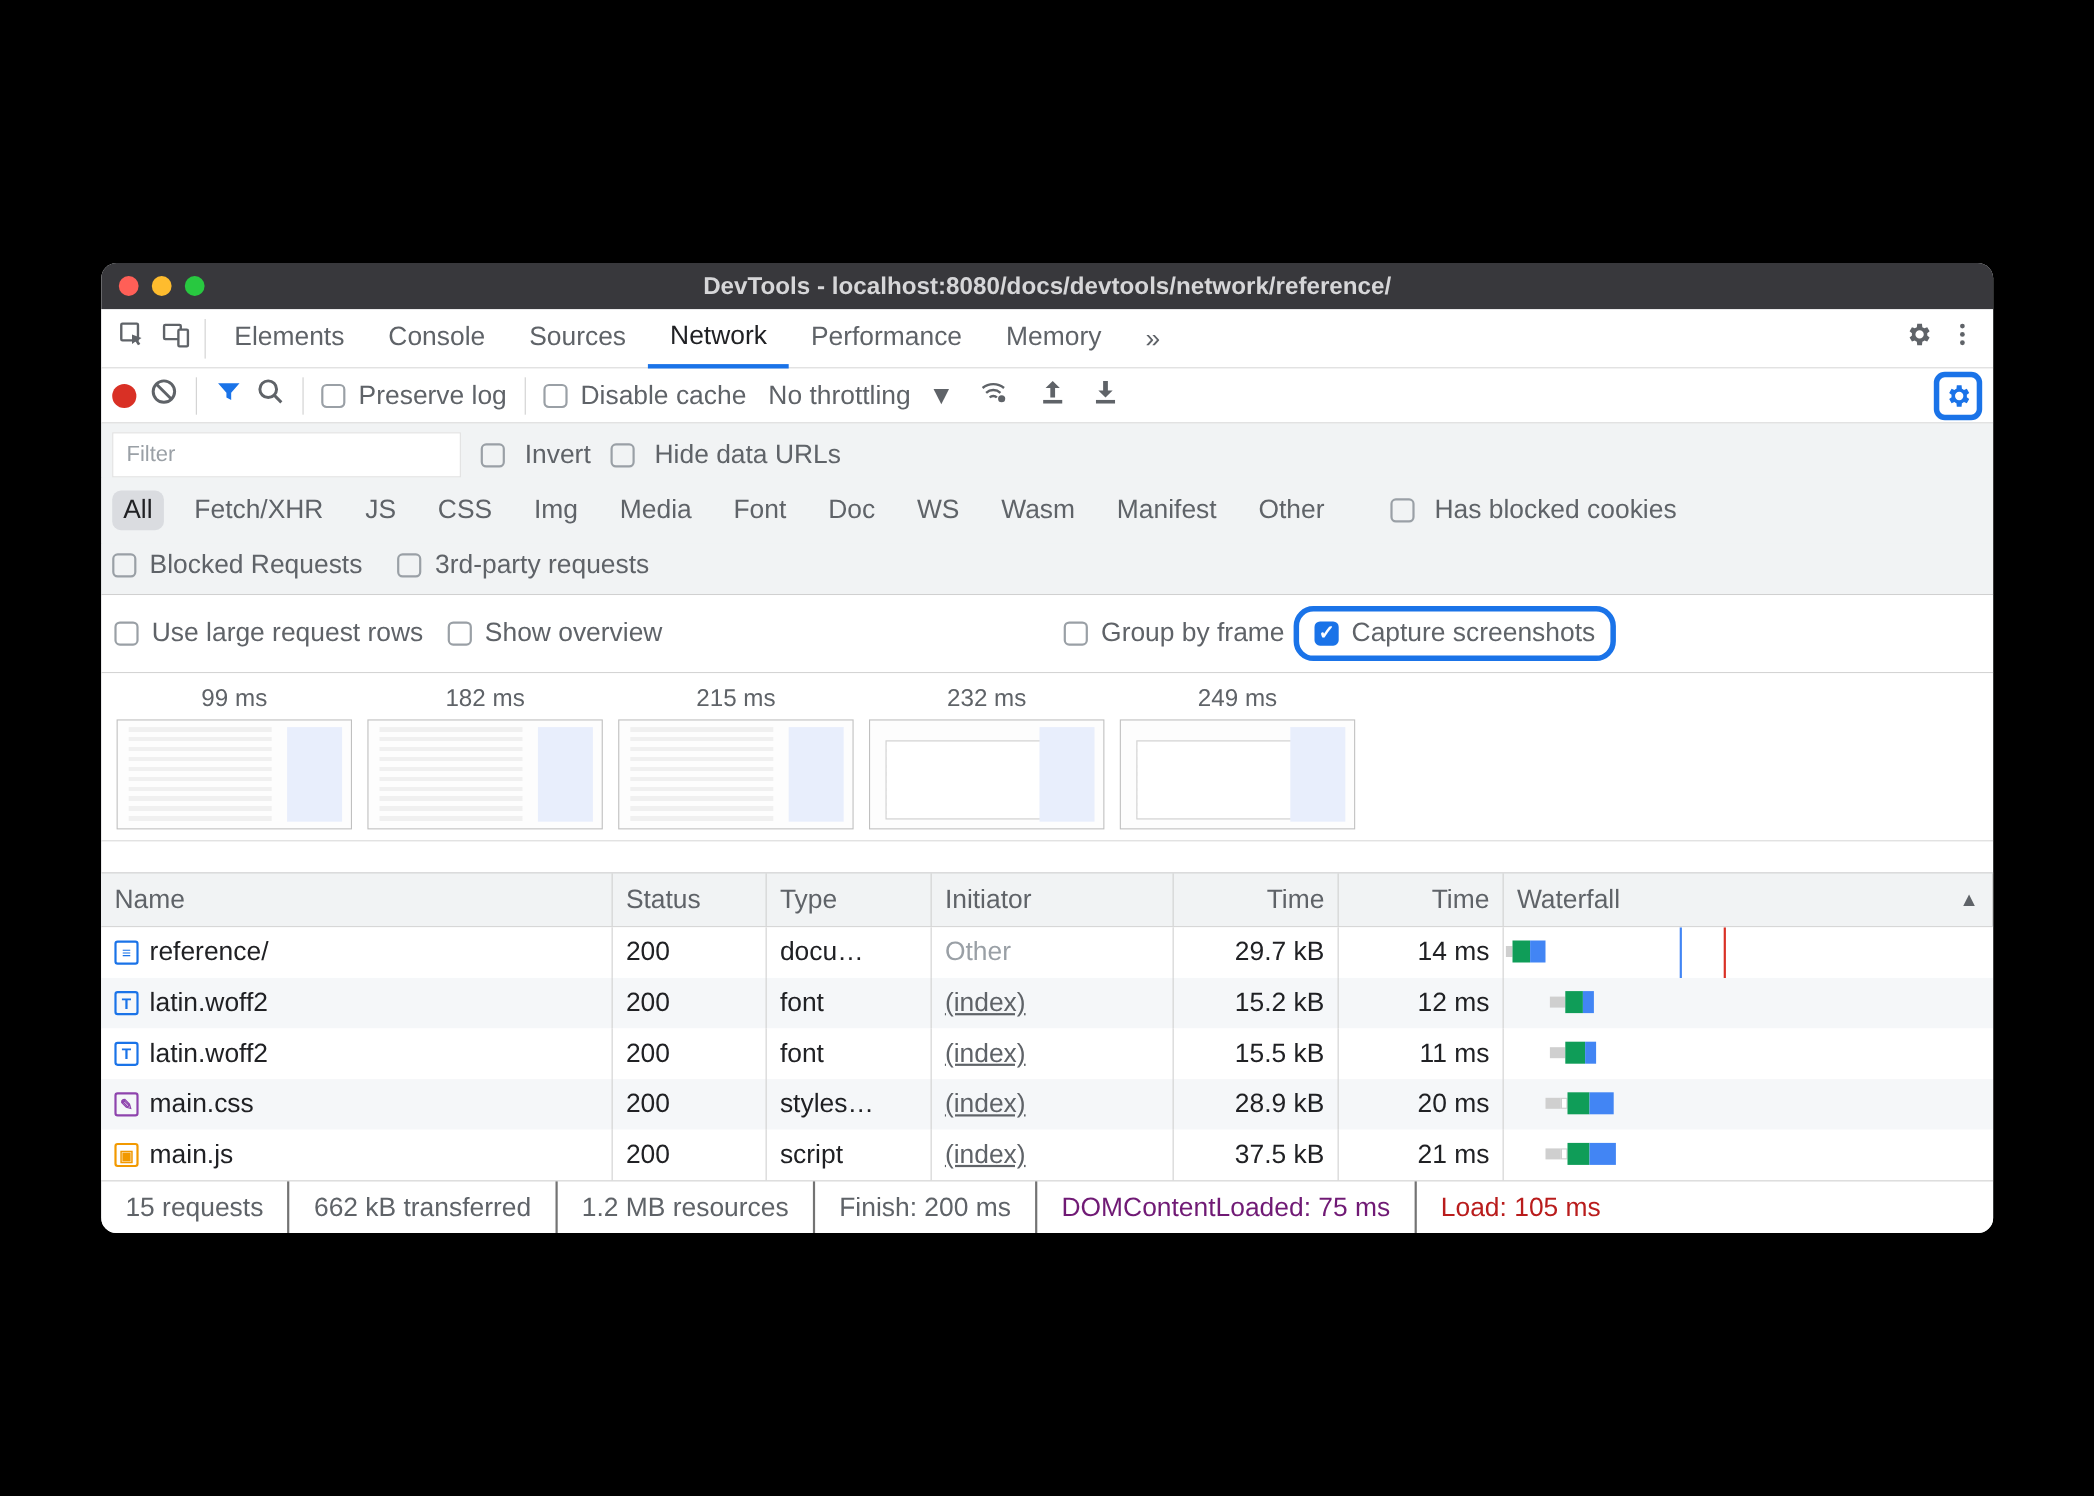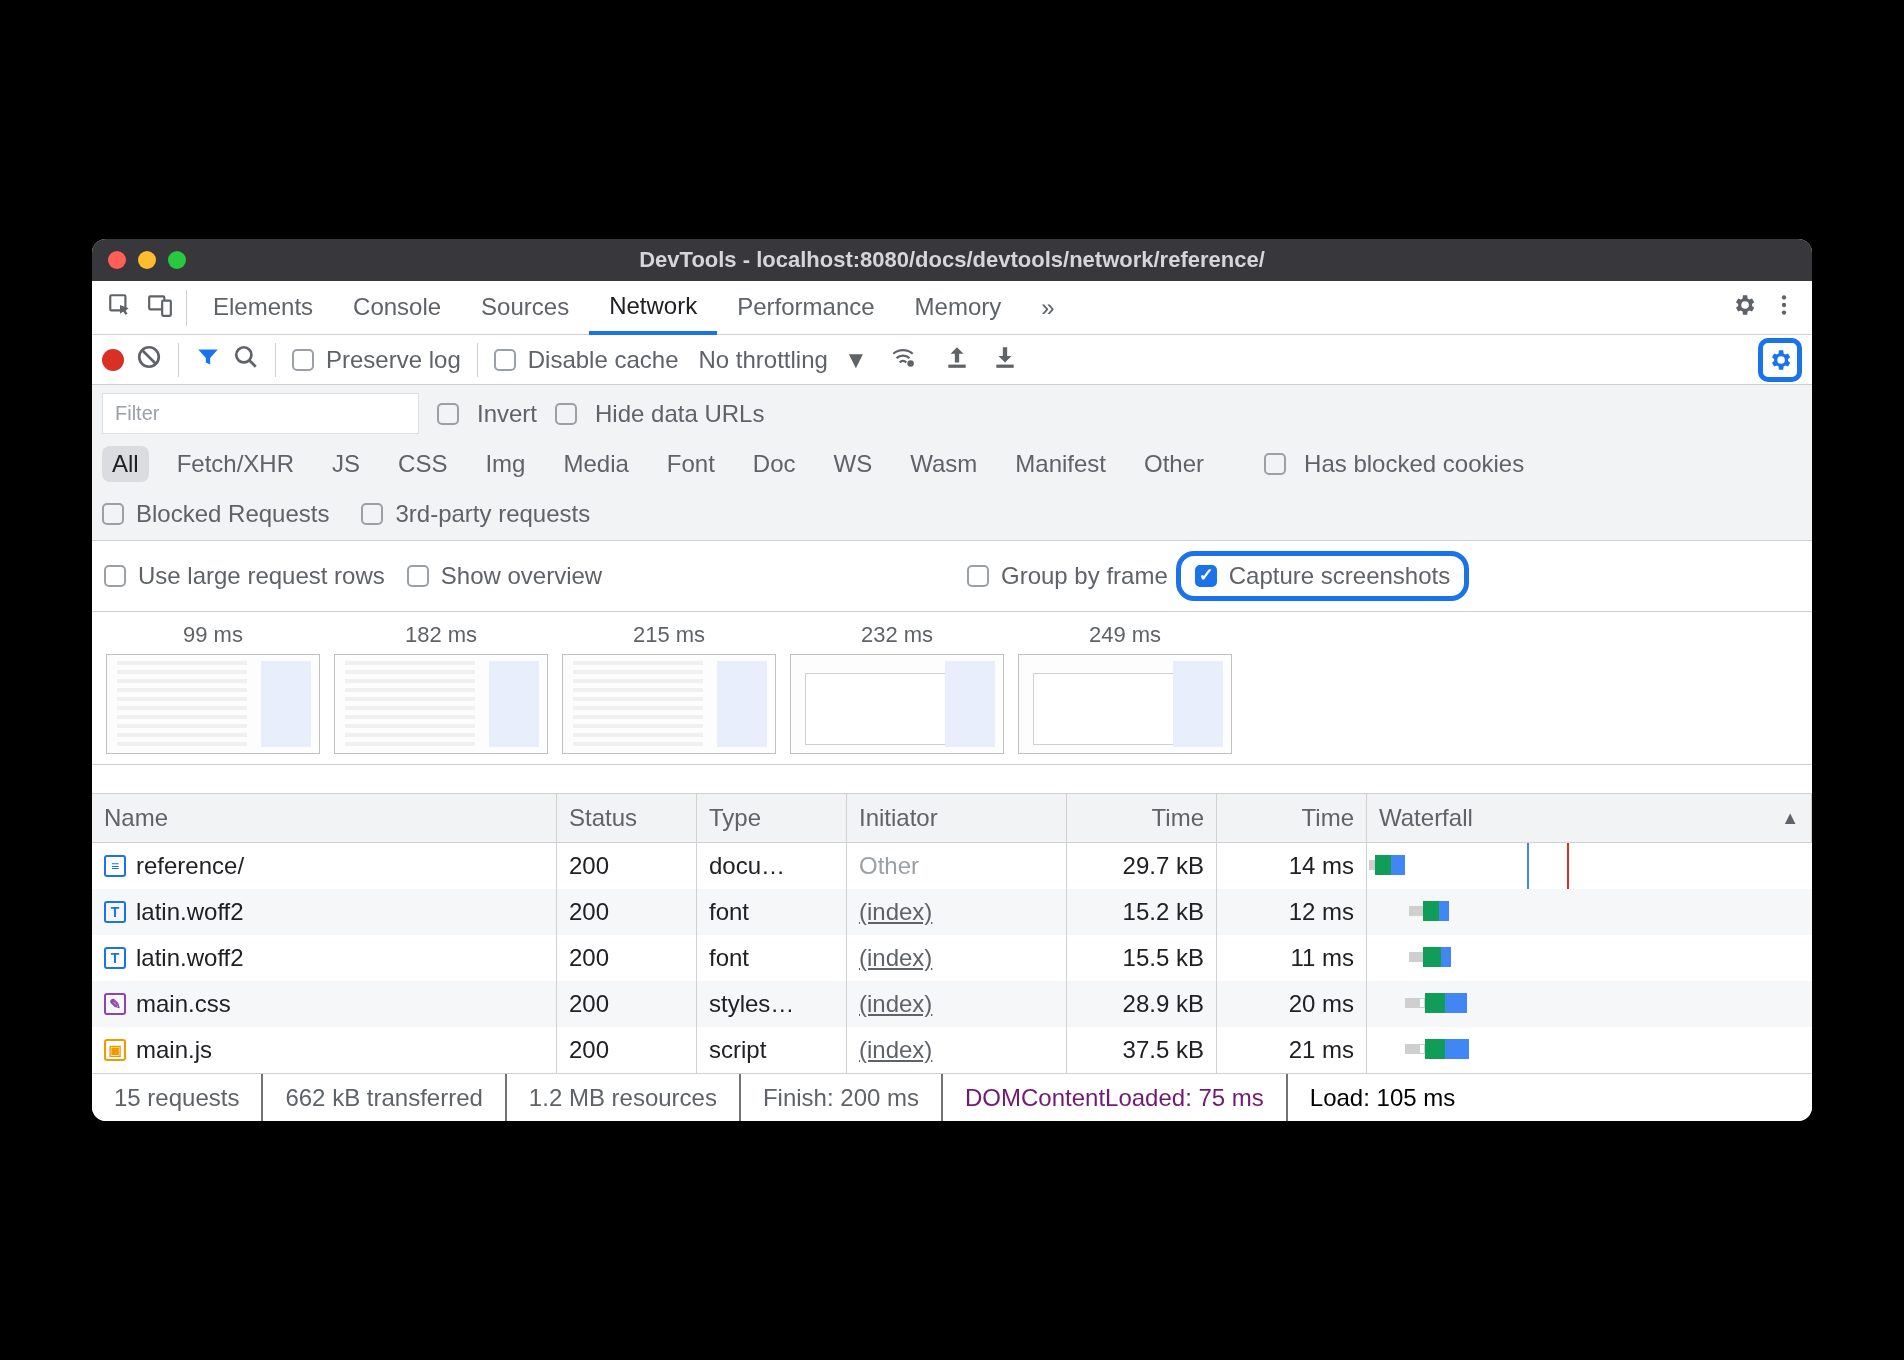--- a/index.html
+++ b/index.html
@@ -156,21 +156,21 @@
   .wf-seg { height:100%; }
   .wf-vline { position:absolute; top:0; bottom:0; width:2px;}
   .status-row {
     background:#fff; border-top:1px solid #d0d0d0;
     display:flex; align-items:center;
     font-size:24px; color:#5f6368;
     height:48px;
   }
   .status-row .cell { padding: 0 22px; border-right:2px solid #737373; height:100%; display:flex; align-items:center;}
   .status-row .dcl { color:#701a75;}
-  .status-row .load { color:#000000;}
+  .status-row .load { color:#b91c1c;}
   .below { height:28px; background:#fff;}
   .tri-up { font-size:18px; color:#5f6368;}
 </style>
 </head>
 <body>
 
 <div class="window">
 
   <div class="titlebar">
     <div class="traffic">

